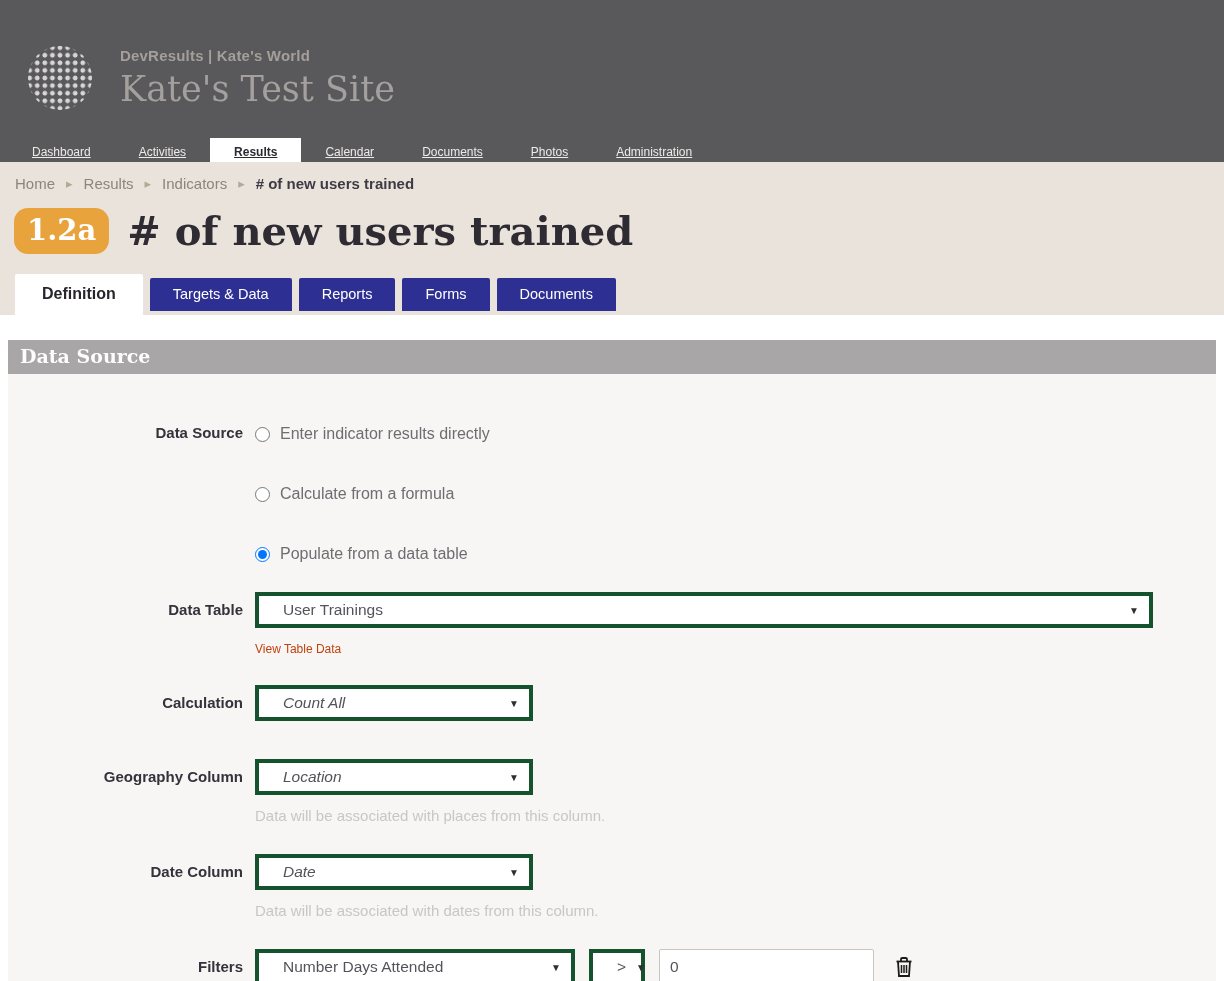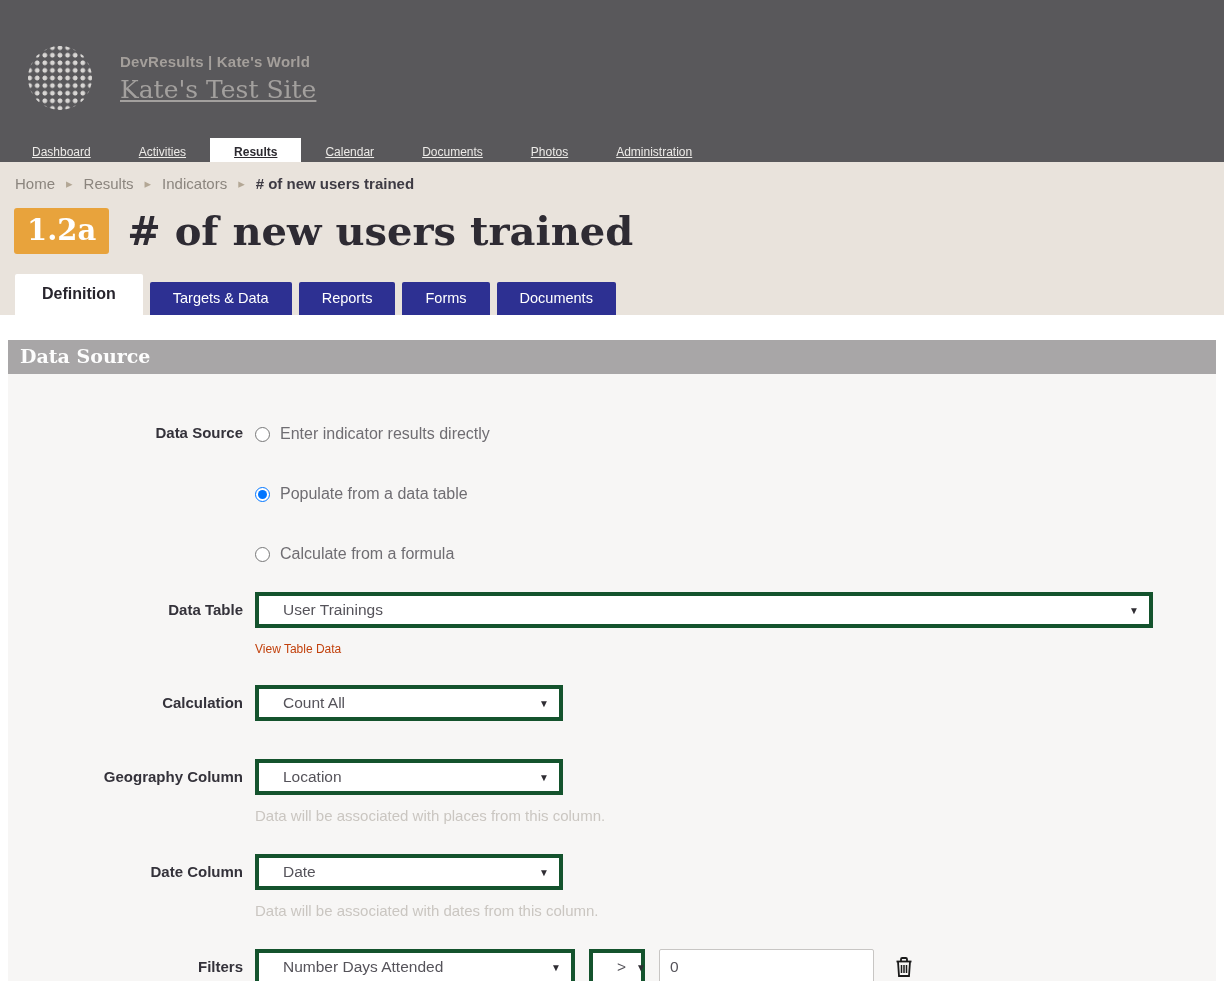--- a/index.html
+++ b/index.html
@@ -5,38 +5,38 @@
   * { margin:0; padding:0; box-sizing:border-box; }
   html,body { width:1224px; background:#ffffff; font-family:"Liberation Sans",sans-serif; }
 
   
   .header { background:#59585b; }
   .header-top { display:flex; align-items:center; gap:28px; padding:46px 0 28px 28px; }
   .logo { width:64px; height:64px; border-radius:50%; flex-shrink:0;
           background-image:radial-gradient(circle,#d8d6d4 2.1px,transparent 2.7px);
           background-size:7.6px 7.6px; background-position:center; }
   .app-title { color:#a49f9b; font-size:15px; font-weight:bold; letter-spacing:.2px; }
-  .site-title { color:#a3a09e; font-size:25px; font-family:"DejaVu Serif",serif; margin-top:5px;text-decoration:underline; }
+  .site-title { color:#a3a09e; font-size:35px; font-family:"DejaVu Serif",serif; margin-top:5px; }
 
   
   .nav { display:flex; padding-left:8px; }
   .nav-item { color:#edebe8; font-size:12px; padding:7px 24px 3px; cursor:pointer; white-space:nowrap;text-decoration:underline; }
   .nav-item.active { background:#ffffff; color:#2c2a30; font-weight:bold; }
 
   
   .hero { background:#e9e3dc; padding-top:13px; }
   .breadcrumb { display:flex; align-items:center; gap:11px; padding-left:15px; font-size:15px; color:#8b857e; }
   .crumb { cursor:pointer; }
   .crumb.last { color:#3e3b44; font-weight:bold; cursor:default; }
   .crumb-sep { color:#b3a795; font-size:13px; }
   .title-row { display:flex; align-items:center; gap:18px; padding:15px 0 0 14px; }
   .badge { background:#e8a33c; color:#ffffff; font-family:"DejaVu Serif",serif; font-weight:bold;
-           font-size:29px; padding:5px 13px 7px; border-radius:3px; }
+           font-size:29px; padding:5px 13px 7px; border-radius:14px; }
   .page-title { font-family:"DejaVu Serif",serif; font-size:40px; font-weight:600; color:#2e2b33; }
-  .tabs { display:flex; align-items:flex-end; gap:7px; padding:20px 0 0 15px; }
+  .tabs { display:flex; align-items:center; gap:7px; padding:20px 0 0 15px; }
   .tab { background:#2d3092; color:#ffffff; font-size:14.5px; padding:8px 23px 9px;
          border-radius:2px 2px 0 0; cursor:pointer; white-space:nowrap; }
   .tab.active { background:#ffffff; color:#27242c; font-weight:bold; font-size:16px; padding:11px 27px 12px; }
 
   
   .main { padding:25px 8px 0; }
   .section-header { background:#a8a6a7; color:#fdfdfd; font-family:"DejaVu Serif",serif;
                     font-weight:bold; font-size:19px; padding:5px 12px 7px; }
   .form-panel { background:#f7f6f5; padding:46px 0 10px; min-height:592px; }
 
@@ -49,21 +49,21 @@
 
   .radio-group { display:flex; flex-direction:column; }
   .radio-option { display:flex; align-items:center; height:28px; font-size:16px; color:#6f6d72; cursor:pointer; }
   .radio-option input { margin-right:10px; width:15px; height:15px; }
 
   .selectbox { background:#ffffff; border:4px solid #14532d; border-radius:0; height:36px;
                display:flex; align-items:center; justify-content:space-between;
                padding:0 10px 0 24px; font-size:15.5px; color:#55535a; cursor:pointer; }
   .selectbox .arrow { font-size:10px; color:#2f2d33; margin-left:10px; }
   .w-wide { width:898px; }
-  .w-std { width:308px; }
+  .w-std { width:278px;font-style:italic; }
   .w-filter { width:320px; }
   .w-op { width:56px; }
 
   .link { color:#c2410c; font-size:12px; margin-top:14px; display:inline-block; cursor:pointer; text-decoration:none; }
   .help-text { font-size:15px; color:#cac6c1; margin-top:12px; }
 
   .filters-line { display:flex; align-items:center; gap:14px; }
   .filter-input { width:215px; height:36px; background:#fff; border:1px solid #c8c6c4; border-radius:2px;
                   padding:0 10px; font-size:15.5px; color:#55535a; font-family:"Liberation Sans",sans-serif; }
   .trash-btn { background:none; border:none; cursor:pointer; margin-left:6px; padding:0; line-height:0; }
@@ -134,26 +134,26 @@
   <div class="form-panel">
 
     <div class="form-row mb-24">
       <div class="form-label radio-label">Data Source</div>
       <div class="form-control radio-group">
         <label class="radio-option">
           <input type="radio" name="datasource" style="">
           <span>Enter indicator results directly</span>
         </label>
         <label class="radio-option">
+          <input type="radio" name="datasource" style="">
+          <span>Calculate from a formula</span>
+        </label>
+        <label class="radio-option">
           <input type="radio" name="datasource" checked="" style="">
           <span>Populate from a data table</span>
-        </label>
-        <label class="radio-option">
-          <input type="radio" name="datasource" style="">
-          <span>Calculate from a formula</span>
         </label>
       </div>
     </div>
 
     <div class="form-row mb-28">
       <div class="form-label">Data Table</div>
       <div class="form-control">
         <div class="selectbox w-wide">
           <span>User Trainings</span>
           <span class="arrow">▼</span>

